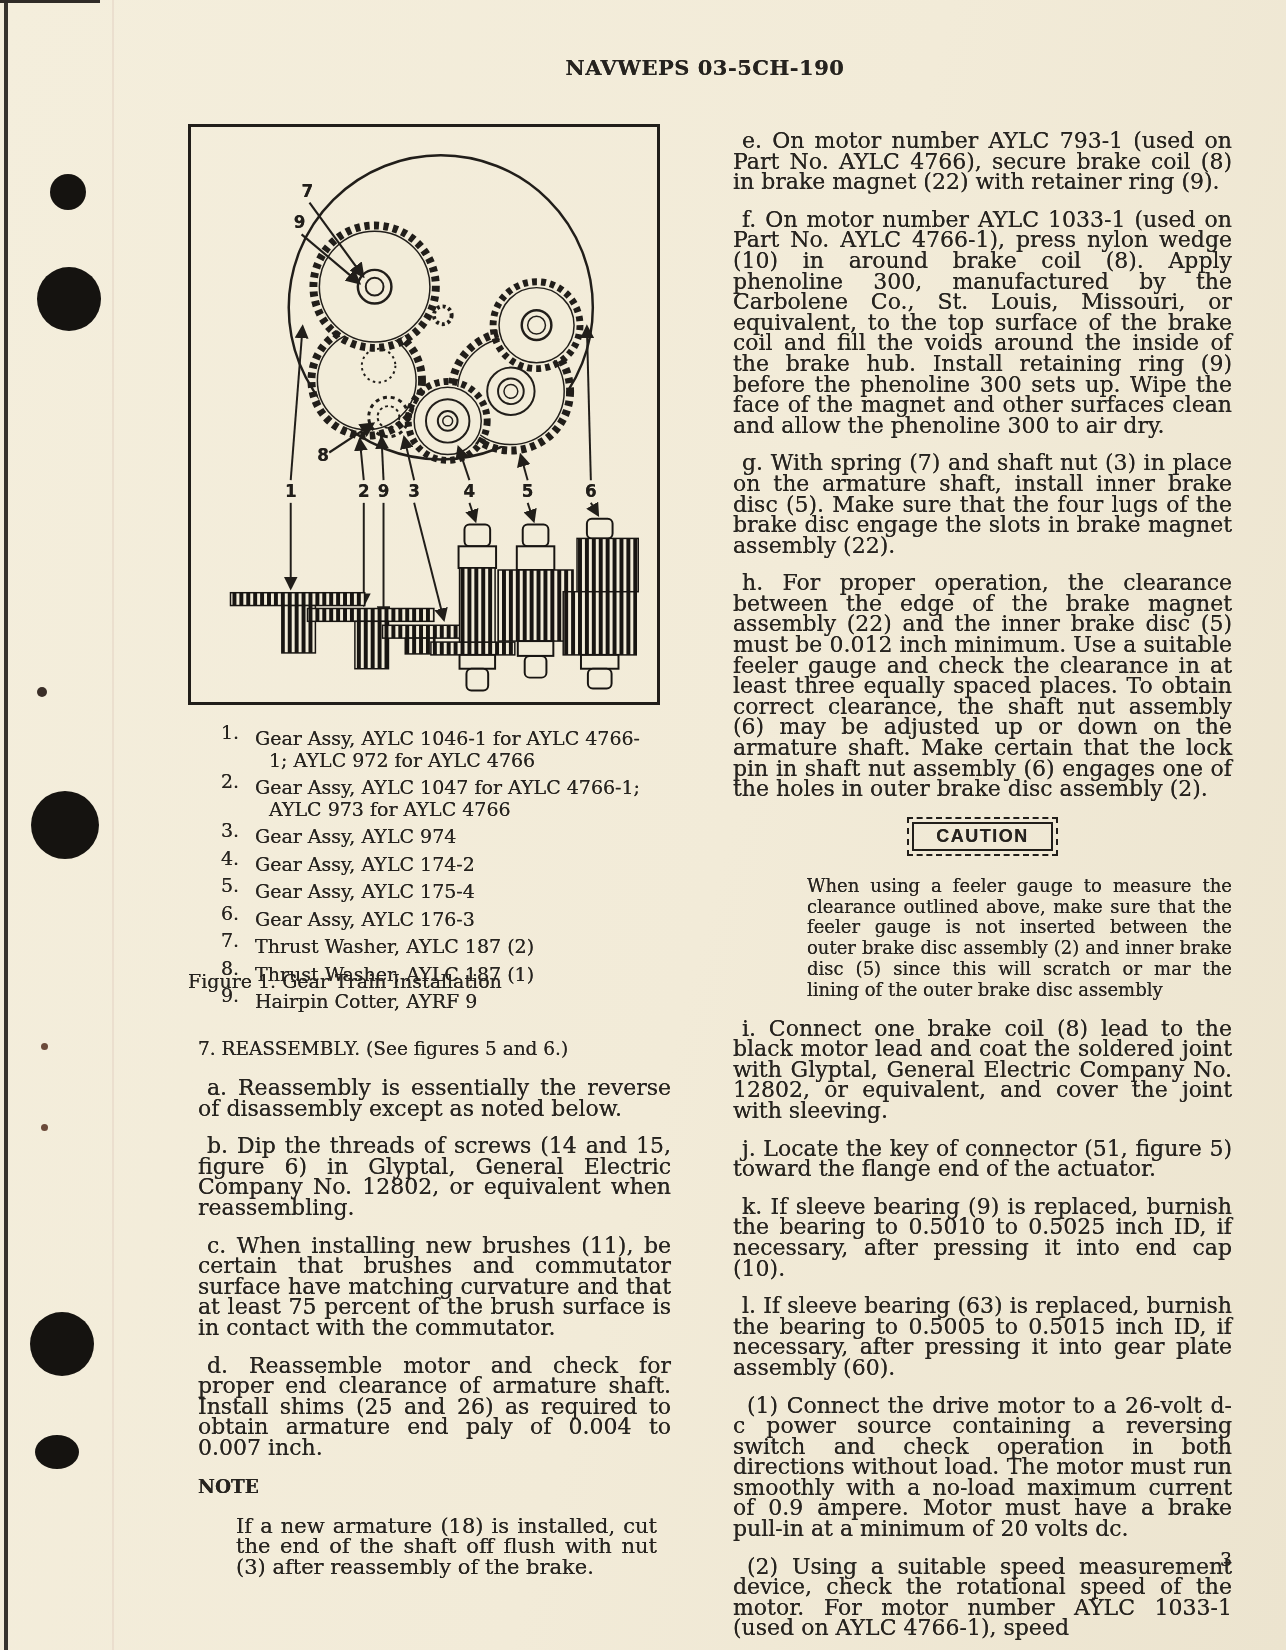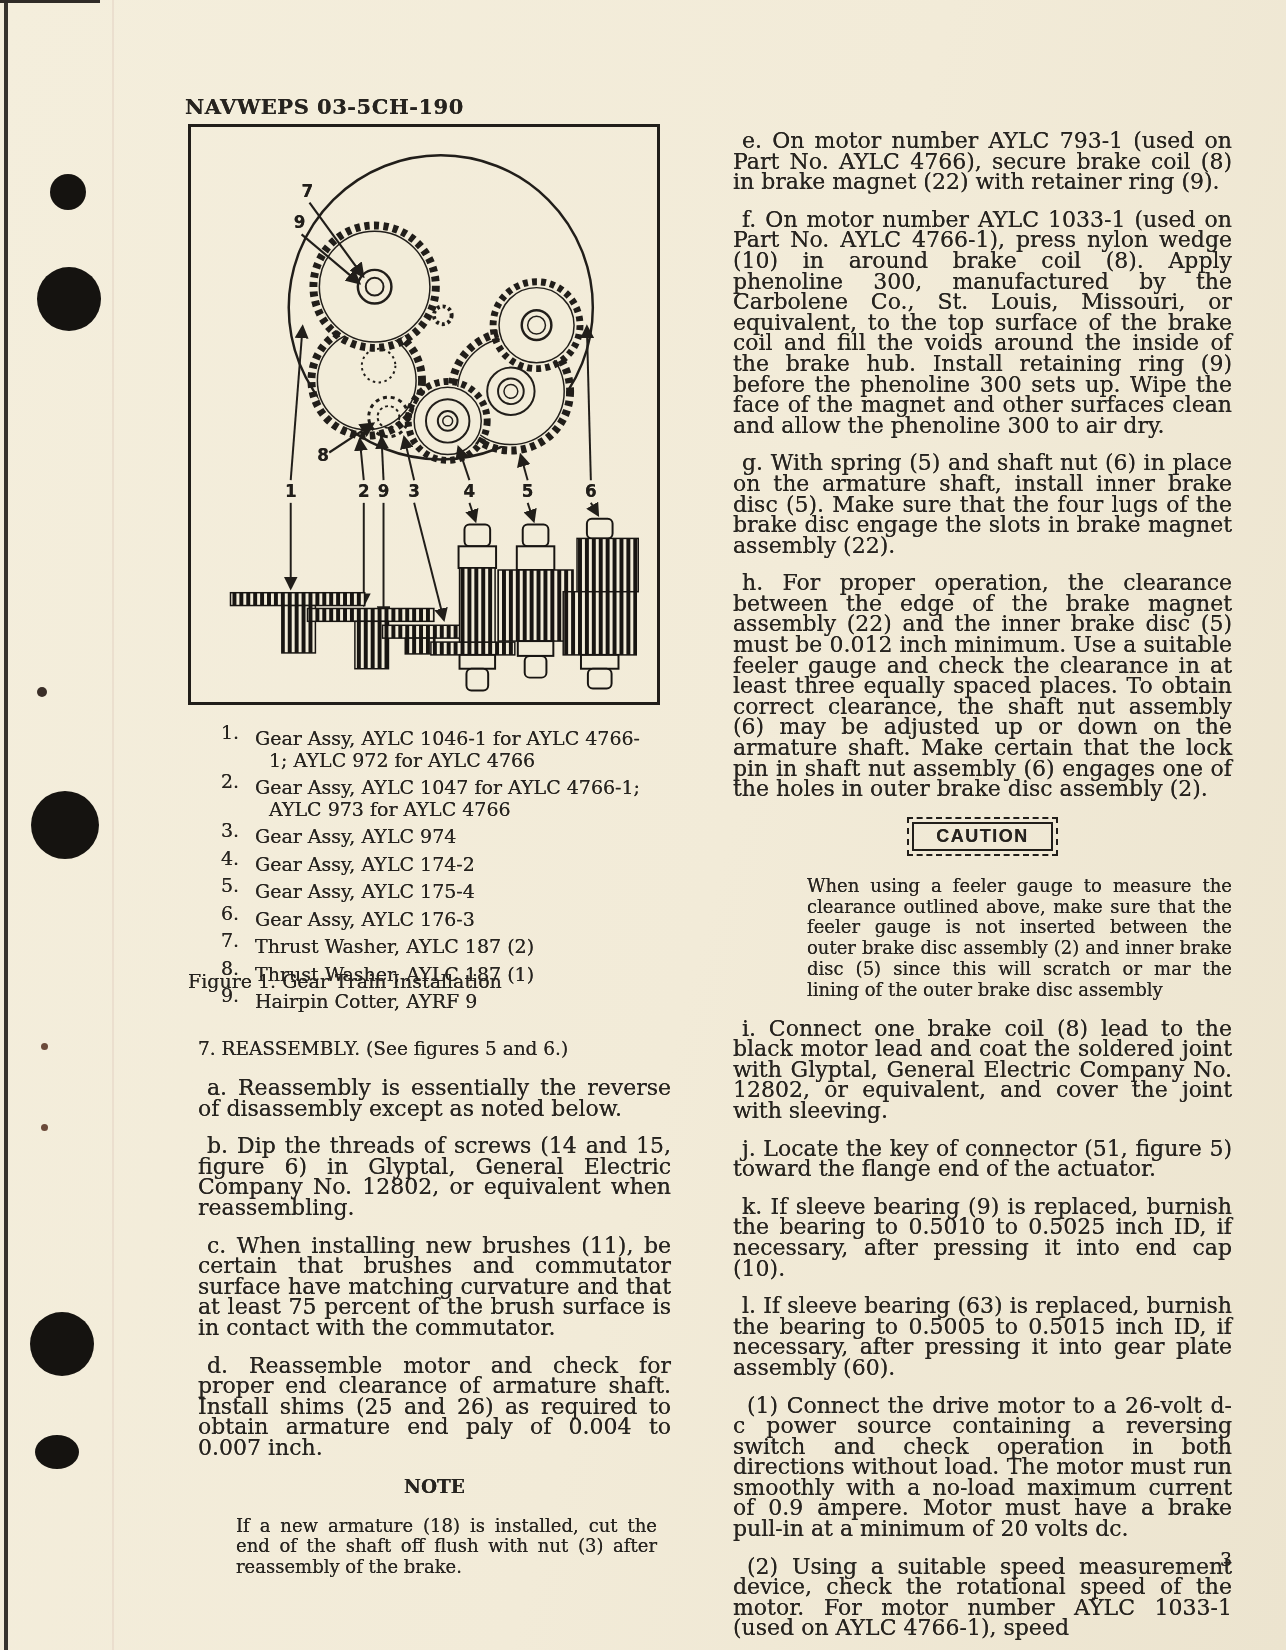--- a/index.html
+++ b/index.html
@@ -7,36 +7,36 @@
     position:relative;width:1286px;height:1650px;overflow:hidden;
     background:linear-gradient(105deg,#f4eedc 0%,#f2ebd8 55%,#ece4cf 100%);
     color:#26231f;
     font-family:"DejaVu Serif","Liberation Serif",serif;
     text-shadow:0 0 0.5px rgba(38,35,31,.85);
   }
   .edge-left{position:absolute;left:4px;top:0;width:4px;height:100%;background:#37332d;}
   .edge-top{position:absolute;left:0;top:0;width:100px;height:3px;background:#2f2b27;}
   .crease{position:absolute;left:112px;top:0;width:2px;height:100%;background:rgba(190,150,140,.16);}
   .dot{position:absolute;background:#151310;border-radius:50%;}
-  .header{position:absolute;left:185px;top:55px;width:1040px;text-align:left;
-          font-size:21px;font-weight:bold;letter-spacing:.5px;margin-top:39px;}
+  .header{position:absolute;left:185px;top:55px;width:1040px;text-align:center;
+          font-size:21px;font-weight:bold;letter-spacing:.5px;}
   .figure-box{position:absolute;left:188px;top:124px;width:472px;height:581px;
               border:3px solid #211e1a;box-sizing:border-box;}
   .legend{position:absolute;left:221px;top:722px;width:440px;list-style:none;margin:0;padding:0;}
   .legend li{display:flex;font-size:19px;line-height:21.5px;}
   .legend .n{width:34px;flex:none;}
   .legend .t{width:384px;padding-left:14px;text-indent:-14px;margin-top:6px;}
   .fig-caption{position:absolute;left:188px;top:970px;width:472px;font-size:19px;}
   .left-flow{position:absolute;left:198px;top:1038px;width:473px;}
   .right-flow{position:absolute;left:733px;top:131px;width:499px;}
   p.body{font-size:22px;line-height:20.6px;text-align:justify;margin:0 0 17px;text-indent:9px;}
   p.sub{text-indent:14px;}
   .sec-heading{font-size:18.5px;margin:0 0 19px;}
-  .note-h{text-align:center;font-weight:bold;font-size:18.5px;margin:7px 0 19px;}
-  .note-body{margin:0 14px 0 38px;font-size:18px;line-height:20.6px;text-align:justify;}
+  .note-h{text-align:left;font-weight:bold;font-size:18.5px;margin:7px 0 19px;}
+  .note-body{margin:0 14px 0 38px;font-size:21px;line-height:20.6px;text-align:justify;}
   .caution-row{text-align:center;margin:5px 0 20px;}
   .caution-outer{display:inline-block;border:2px dashed #211e1a;padding:3px;}
   .caution-inner{border:2px solid #211e1a;padding:2px 22px;
      font-family:Liberation Sans, sans-serif;font-weight:bold;
      font-size:18px;letter-spacing:1.5px;}
   .caution-body{margin:0 0 18px 74px;font-size:18px;line-height:20.8px;text-align:justify;}
   .pageno{position:absolute;left:733px;top:1548px;width:499px;text-align:right;font-size:19px;}
   svg .ln{stroke:#211e1a;fill:none;}
   svg text{font-family:"DejaVu Sans","Liberation Sans",sans-serif;font-weight:bold;
            font-size:17px;fill:#211e1a;}
@@ -220,21 +220,21 @@
     <p class="body">b. Dip the threads of screws (14 and 15, figure 6) in Glyptal, General Electric Company No. 12802, or equivalent when reassembling.</p>
     <p class="body">c. When installing new brushes (11), be certain that brushes and commutator surface have matching curvature and that at least 75 percent of the brush surface is in contact with the commutator.</p>
     <p class="body">d. Reassemble motor and check for proper end clearance of armature shaft. Install shims (25 and 26) as required to obtain armature end paly of 0.004 to 0.007 inch.</p>
     <p class="note-h">NOTE</p>
     <p class="note-body">If a new armature (18) is installed, cut the end of the shaft off flush with nut (3) after reassembly of the brake.</p>
   </div>
 
   <div class="right-flow">
     <p class="body">e. On motor number AYLC 793-1 (used on Part No. AYLC 4766), secure brake coil (8) in brake magnet (22) with retainer ring (9).</p>
     <p class="body">f. On motor number AYLC 1033-1 (used on Part No. AYLC 4766-1), press nylon wedge (10) in around brake coil (8). Apply phenoline 300, manufactured by the Carbolene Co., St. Louis, Missouri, or equivalent, to the top surface of the brake coil and fill the voids around the inside of the brake hub. Install retaining ring (9) before the phenoline 300 sets up. Wipe the face of the magnet and other surfaces clean and allow the phenoline 300 to air dry.</p>
-    <p class="body">g. With spring (5) and shaft nut (6) in place on the armature shaft, install inner brake disc (5). Make sure that the four lugs of the brake disc engage the slots in brake magnet assembly (22).</p>
+    <p class="body">g. With spring (7) and shaft nut (3) in place on the armature shaft, install inner brake disc (5). Make sure that the four lugs of the brake disc engage the slots in brake magnet assembly (22).</p>
     <p class="body">h. For proper operation, the clearance between the edge of the brake magnet assembly (22) and the inner brake disc (5) must be 0.012 inch minimum. Use a suitable feeler gauge and check the clearance in at least three equally spaced places. To obtain correct clearance, the shaft nut assembly (6) may be adjusted up or down on the armature shaft. Make certain that the lock pin in shaft nut assembly (6) engages one of the holes in outer brake disc assembly (2).</p>
     <div class="caution-row">
       <div class="caution-outer"><div class="caution-inner">CAUTION</div></div>
     </div>
     <p class="caution-body">When using a feeler gauge to measure the clearance outlined above, make sure that the feeler gauge is not inserted between the outer brake disc assembly (2) and inner brake disc (5) since this will scratch or mar the lining of the outer brake disc assembly</p>
     <p class="body">i. Connect one brake coil (8) lead to the black motor lead and coat the soldered joint with Glyptal, General Electric Company No. 12802, or equivalent, and cover the joint with sleeving.</p>
     <p class="body">j. Locate the key of connector (51, figure 5) toward the flange end of the actuator.</p>
     <p class="body">k. If sleeve bearing (9) is replaced, burnish the bearing to 0.5010 to 0.5025 inch ID, if necessary, after pressing it into end cap (10).</p>
     <p class="body">l. If sleeve bearing (63) is replaced, burnish the bearing to 0.5005 to 0.5015 inch ID, if necessary, after pressing it into gear plate assembly (60).</p>
     <p class="body sub">(1) Connect the drive motor to a 26-volt d-c power source containing a reversing switch and check operation in both directions without load. The motor must run smoothly with a no-load maximum current of 0.9 ampere. Motor must have a brake pull-in at a minimum of 20 volts dc.</p>

